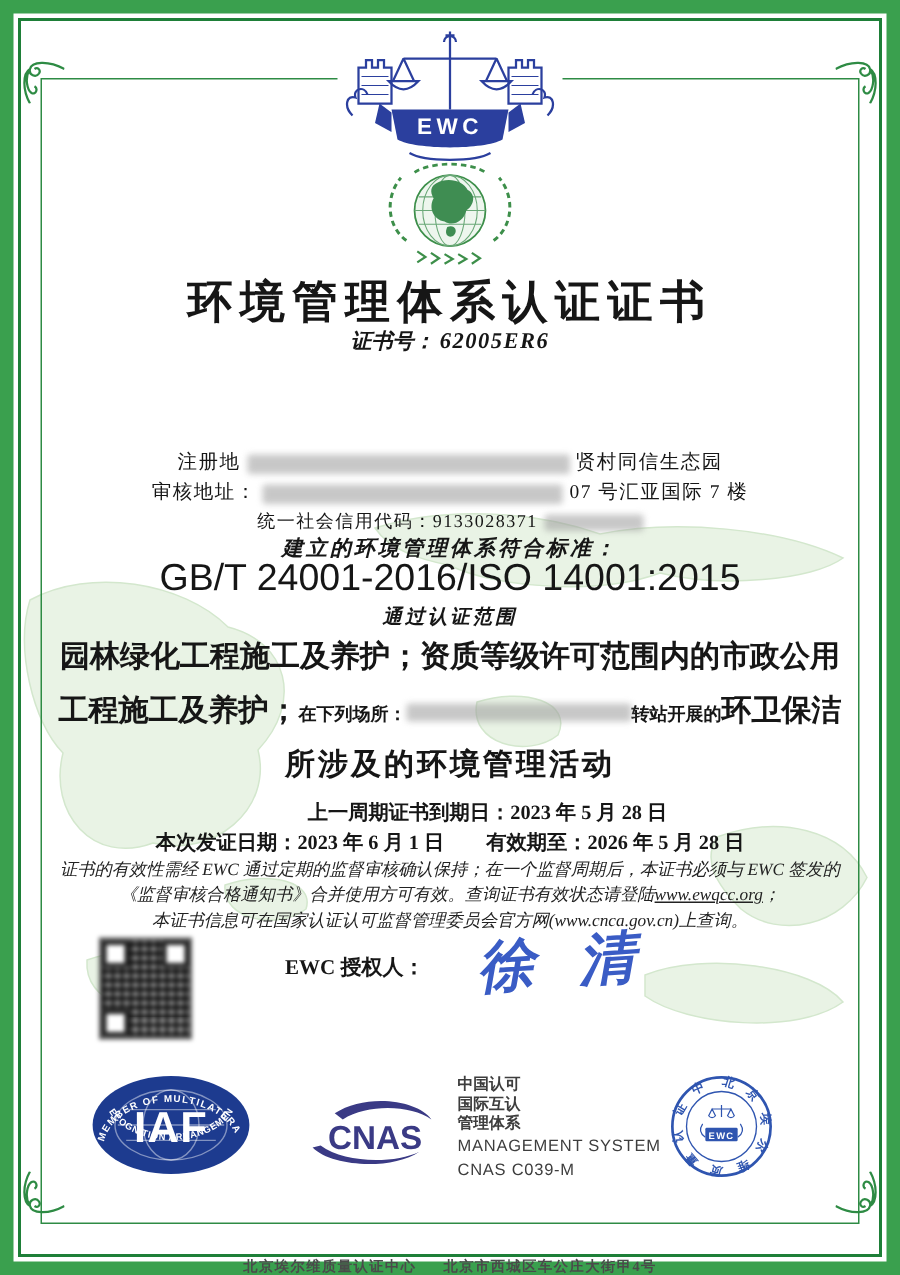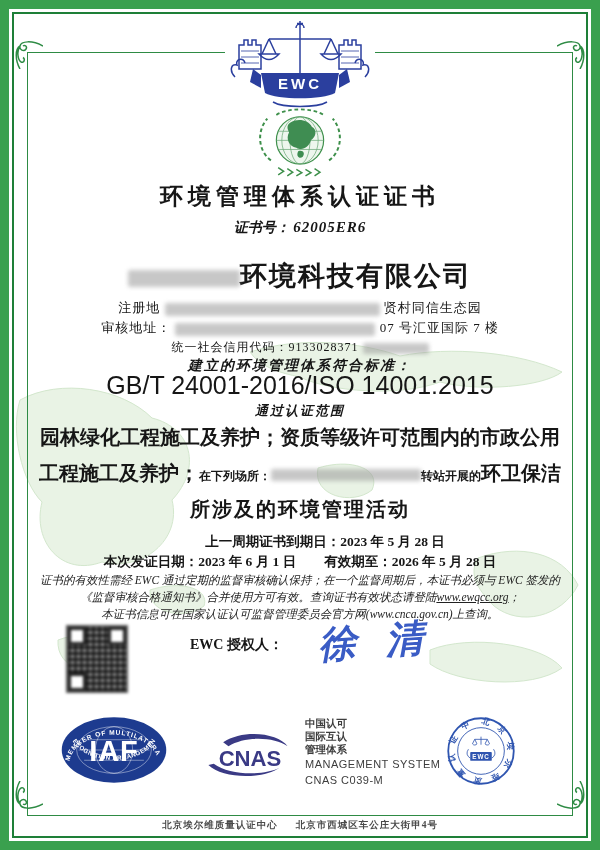--- a/index.html
+++ b/index.html
@@ -22,21 +22,21 @@
   .map path{fill:#e9f3e5;stroke:#d3e7cd;stroke-width:1;}
   
   .abs{position:absolute;left:0;width:100%;text-align:center;}
   .redact{display:inline-block;background:#9b9b9b;opacity:.55;filter:blur(2px);border-radius:2px;vertical-align:middle;}
   
   .crest{position:absolute;left:225px;top:18px;width:150px;height:94px;background:#fff;}
   .crest .ln{fill:none;stroke:#2b3f9e;stroke-width:1.5;}
   .crest .thin{fill:none;stroke:#2b3f9e;stroke-width:.8;}
   .globe{position:absolute;left:245px;top:104px;width:110px;height:80px;}
   
-  .title{top:181px;font-size:23px;font-weight:bold;letter-spacing:5px;}
+  .title{top:181px;font-size:30px;font-weight:bold;letter-spacing:5px;}
   .certno{top:219px;font-size:14px;font-weight:bold;font-style:italic;}
   .certno b{font-size:15px;letter-spacing:1px;}
   .certify{top:241px;font-size:14px;font-weight:bold;letter-spacing:2px;}
   .company{top:258px;font-size:27px;font-weight:bold;letter-spacing:2px;}
   .fieldline{font-size:13px;font-weight:normal;letter-spacing:1px;}
   .reg{top:299px;}
   .audit{top:319px;}
   .credit{top:339px;font-size:12px;}
   .stdhead{top:357px;font-size:14px;font-weight:bold;font-style:italic;letter-spacing:2px;}
   .stdval{top:371px;font-size:25px;font-family:"Liberation Sans","DejaVu Sans",sans-serif;letter-spacing:0;}
@@ -62,21 +62,21 @@
   .signature{position:absolute;left:318px;top:616px;font-size:38px;color:#3a5cc5;
       font-style:italic;letter-spacing:10px;transform:rotate(-4deg);font-weight:bold;}
   
   .iaf{position:absolute;left:58px;top:712px;width:112px;height:76px;}
   .cnas{position:absolute;left:203px;top:731px;width:94px;height:48px;}
   .cnastext{position:absolute;left:305px;top:717px;font-family:"Liberation Sans","DejaVu Sans",sans-serif;color:#3d3d3d;}
   .cnastext .zh{font-size:10.5px;line-height:13px;font-weight:bold;}
   .cnastext .en{font-size:11px;line-height:16px;letter-spacing:.5px;}
   .seal{position:absolute;left:446px;top:712px;width:70px;height:78px;}
   
-  .footer{top:819px;font-size:9.5px;font-weight:bold;color:#4a4a4a;letter-spacing:1px;}
+  .footer{top:838px;font-size:9.5px;font-weight:bold;color:#4a4a4a;letter-spacing:1px;}
   .footer span{margin:0 9px;}
   svg text{font-family:"Liberation Sans","DejaVu Sans",sans-serif;}
 </style>
 </head>
 <body>
 
 <div id="certificate">
 
   <svg class="map" viewBox="0 0 600 850">
     <path d="M20 400 C60 378 122 388 152 418 C192 428 202 468 172 500 C182 540 142 572 102 562 C62 577 32 542 42 502 C22 482 10 432 20 400 Z"></path>
@@ -133,23 +133,20 @@
     <path d="M28 62 C14 52 12 30 24 16" fill="none" stroke="#3d8f4a" stroke-width="2.2" stroke-dasharray="4 3"></path>
     <path d="M92 62 C106 52 108 30 96 16" fill="none" stroke="#3d8f4a" stroke-width="2.2" stroke-dasharray="4 3"></path>
     <path d="M36 70 l6 4 l-6 4 M46 71 l6 4 l-6 4 M56 72 l6 3.5 l-6 3.5 M66 72 l6 3.5 l-6 3.5 M76 71 l6 4 l-6 4" fill="none" stroke="#3d8f4a" stroke-width="1.6"></path>
   </svg>
 
   <div class="abs title">环境管理体系认证证书</div>
   <div class="abs certno">
     <span>证书号：</span>
     <b>62005ER6</b>
   </div>
-  <div class="abs company">
-    <span class="redact" style="width:112px;height:17px;"></span><span>环境科技有限公司</span>
-  </div>
 
   <div class="abs fieldline reg">
     <span>注册地</span>
     <span class="redact" style="width:215px;height:13px;"></span>
     <span>贤村同信生态园</span>
   </div>
   <div class="abs fieldline audit">
     <span>审核地址：</span>
     <span class="redact" style="width:200px;height:13px;"></span>
     <span>07 号汇亚国际 7 楼</span>

